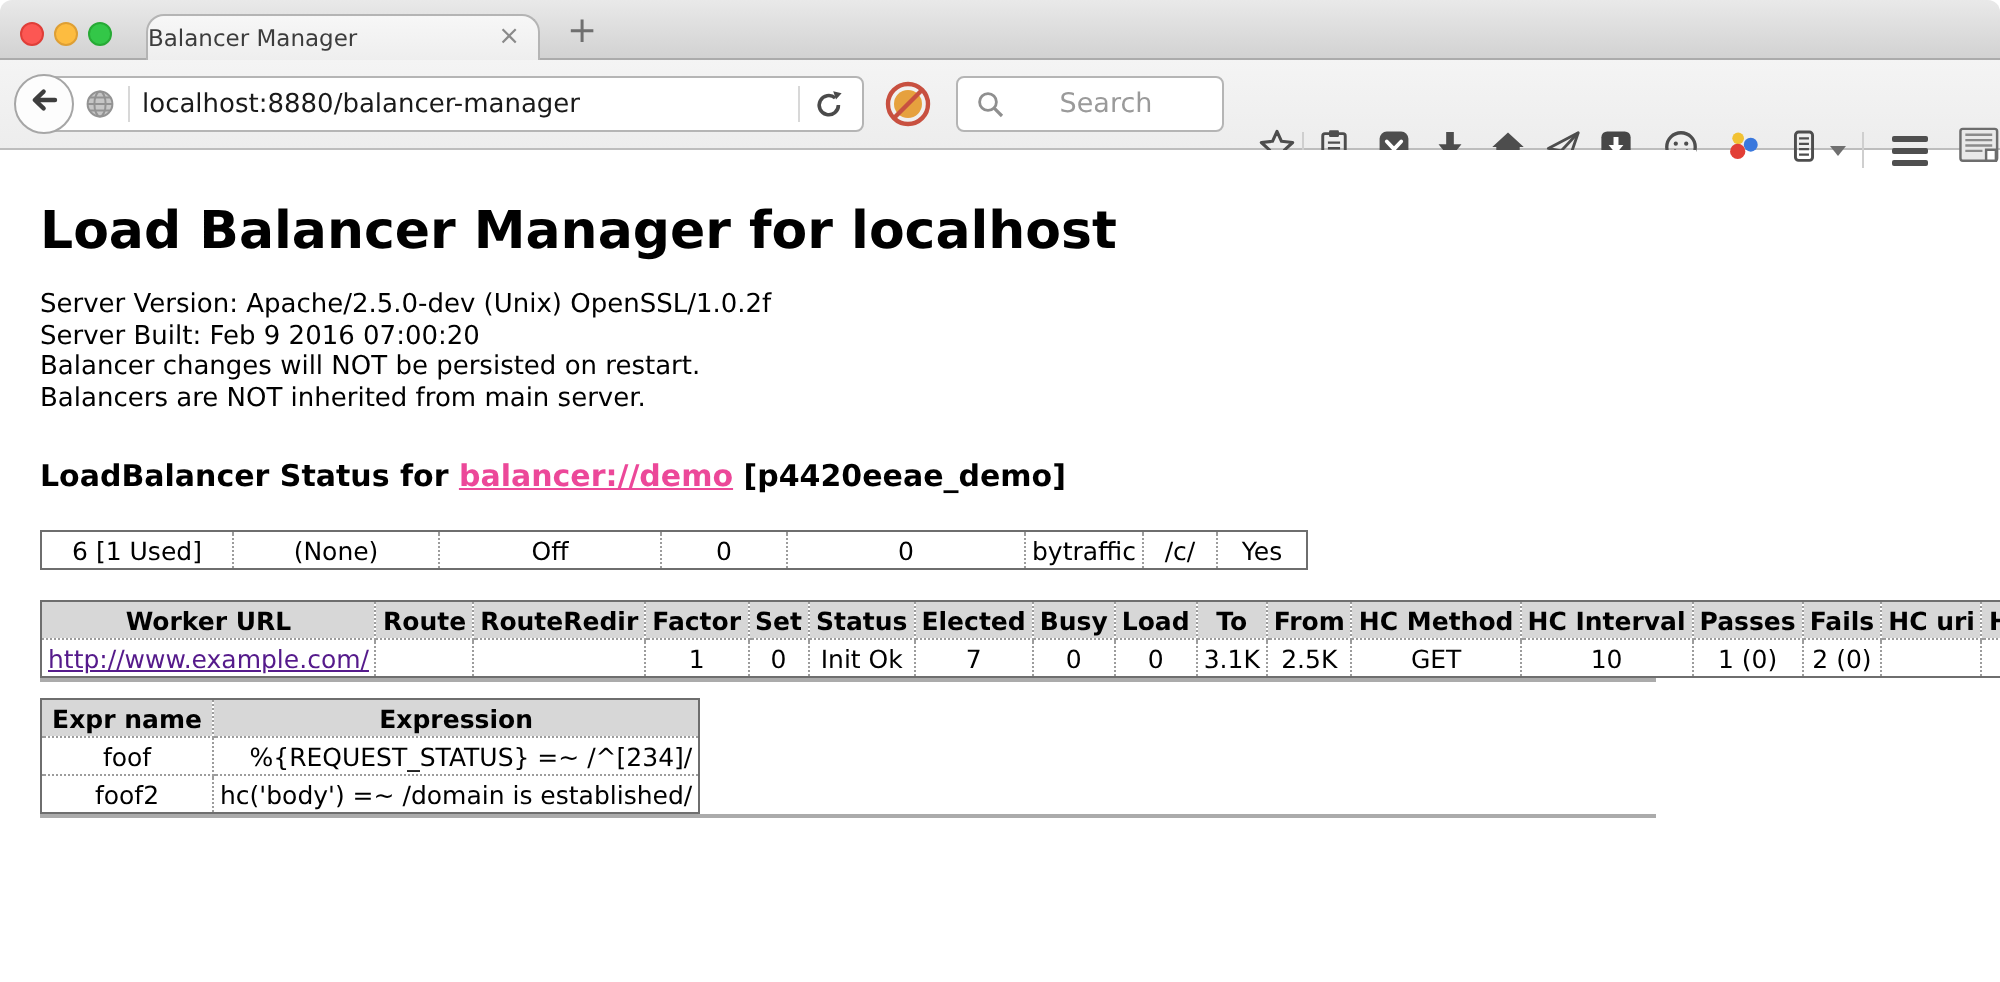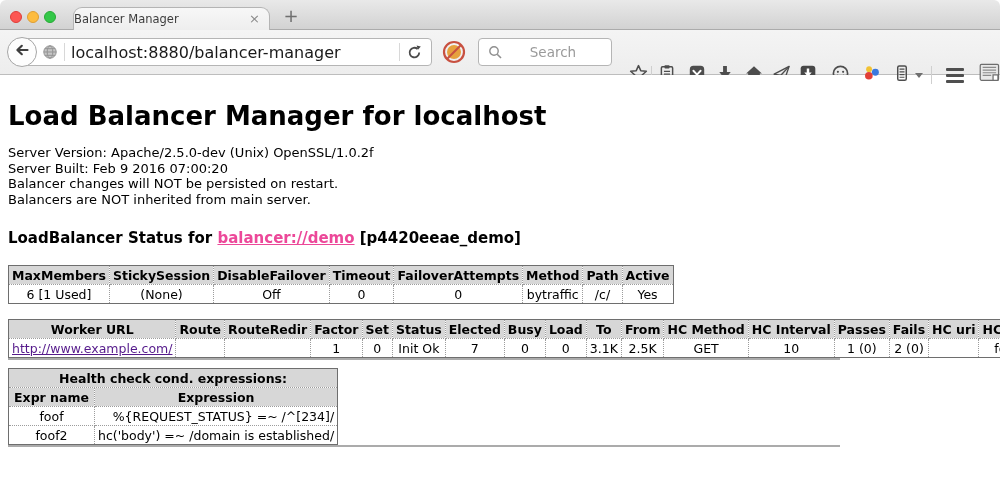--- a/index.html
+++ b/index.html
@@ -24,41 +24,41 @@
 
   
   .navbar { position: absolute; left: 0; top: 30px; width: 1000px; height: 45px;
     background: linear-gradient(#f4f4f4, #ededed); border-bottom: 1px solid #bdbdbd; }
   .backbtn { position: absolute; left: 7px; top: 7px; width: 30px; height: 30px; border-radius: 50%;
     background: #fdfdfd; border: 1px solid #a6a6a6; display: flex; align-items: center; justify-content: center; z-index: 3; }
   .urlbar { position: absolute; left: 22px; top: 8px; width: 410px; height: 28px; background: #ffffff;
     border: 1px solid #b5b5b5; border-radius: 4px; display: flex; align-items: center; z-index: 2; }
   .urlbar .globe-wrap { margin-left: 19px; display: flex; align-items: center; }
   .vsep { width: 1px; height: 18px; background: #d8d8d8; margin: 0 6px; }
-  .url-text { border: none; outline: none; flex: 1; font-size: 16px; color: #1a1a1a;
+  .url-text { border: none; outline: none; flex: 1; font-size: 13px; color: #1a1a1a;
     font-family: "DejaVu Sans", "Liberation Sans", sans-serif; background: transparent; }
   .reload-wrap { display: flex; align-items: center; margin-right: 8px; }
   .blocked-btn { position: absolute; left: 441px; top: 9px; width: 26px; height: 26px; }
   .searchbox { position: absolute; left: 478px; top: 8px; width: 134px; height: 28px; background: #fff;
     border: 1px solid #b5b5b5; border-radius: 4px; display: flex; align-items: center; }
   .searchbox input { border: none; outline: none; width: 90px; font-size: 13.5px; color: #222;
     font-family: "DejaVu Sans", "Liberation Sans", sans-serif; background: transparent; text-align: center; }
   .searchbox input::placeholder { color: #9a9a9a; }
   .sb-mag { margin: 0 6px 0 9px; display: flex; }
   .toolbtn { position: absolute; top: 45px; transform: translateY(-50%); width: 28px; height: 28px;
     display: flex; align-items: center; justify-content: center; }
   .tb-sep { position: absolute; top: 36px; width: 1px; height: 18px; background: #cfcfcf; }
   .caret-down { width: 0; height: 0; border-left: 4px solid transparent; border-right: 4px solid transparent;
     border-top: 5px solid #6f6f6f; }
   .hamburger { display: flex; flex-direction: column; gap: 3px; }
   .hamburger div { width: 18px; height: 3px; background: #4f4f4f; border-radius: 1px; }
 
   
   .content { position: absolute; left: 0; top: 75px; width: 848px; height: 416px; background: #fff;
-    padding: 0 8px; color: #000; }
+    padding: 0 20px; color: #000; }
   h1.pagetitle { font-size: 26px; font-weight: bold; margin: 26px 0 14px 0; letter-spacing: 0; }
   .info-lines div { font-size: 13px; line-height: 15.6px; }
   .section-heading { margin-top: 22px; font-size: 15px; font-weight: bold; }
   .section-heading a { color: #ec4899; text-decoration: underline; }
 
   table { border-collapse: collapse; table-layout: fixed; font-size: 12.5px; border: 1px solid #6e6e6e; }
   th, td { border: 1px dotted #9c9c9c; padding: 1px 3px; height: 19px; text-align: center;
     overflow: hidden; white-space: nowrap; }
   th { background: #d7d7d7; font-weight: bold; }
   td.cell-left { text-align: right; }
@@ -232,30 +232,20 @@
           <col style="width:96px">
           <col style="width:103px">
           <col style="width:111px">
           <col style="width:63px">
           <col style="width:119px">
           <col style="width:56px">
           <col style="width:37px">
           <col style="width:45px">
         </colgroup>
       <tbody>
-          <tr>
-        <th>MaxMembers</th>
-        <th>StickySession</th>
-        <th>DisableFailover</th>
-        <th>Timeout</th>
-        <th>FailoverAttempts</th>
-        <th>Method</th>
-        <th>Path</th>
-        <th>Active</th>
-      </tr>
       <tr>
         <td>6 [1 Used]</td>
         <td>(None)</td>
         <td>Off</td>
         <td>0</td>
         <td>0</td>
         <td>bytraffic</td>
         <td>/c/</td>
         <td>Yes</td>
       </tr>
@@ -325,23 +315,20 @@
       </table>
 
     <hr class="rule hr1">
 
     <table class="t-health">
       <colgroup>
           <col style="width:86px">
           <col style="width:226px">
         </colgroup>
       <tbody>
-          <tr>
-        <th colspan="2">Health check cond. expressions:</th>
-      </tr>
       <tr>
         <th>Expr name</th>
         <th>Expression</th>
       </tr>
       <tr>
         <td>foof</td>
         <td class="cell-left">%{REQUEST_STATUS} =~ /^[234]/</td>
       </tr>
       <tr>
         <td>foof2</td>

